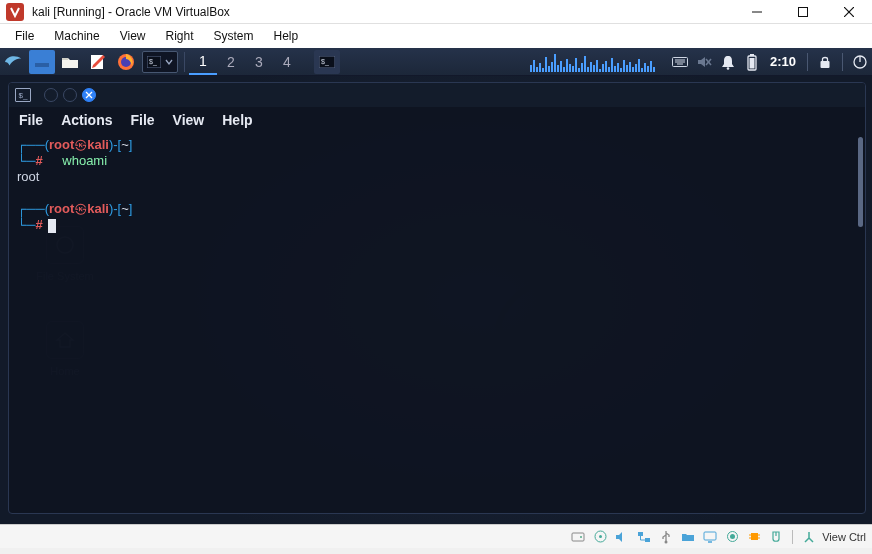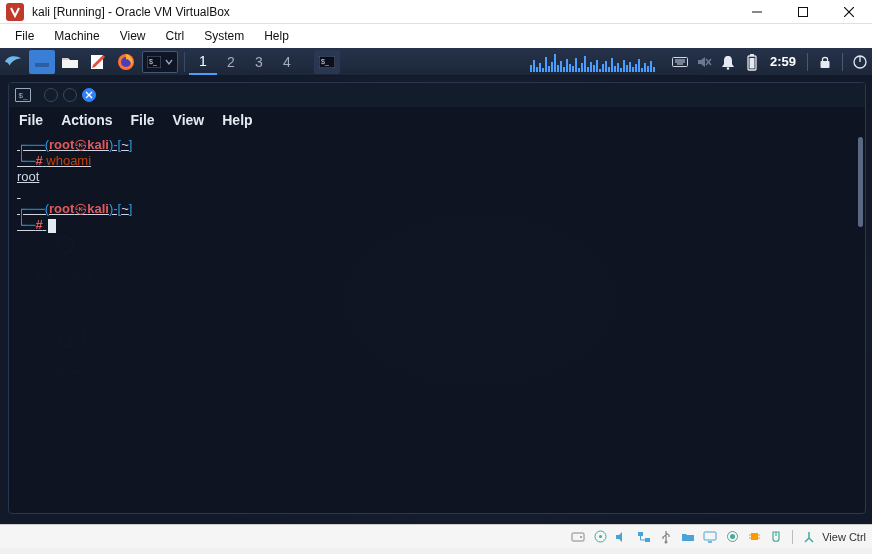--- a/index.html
+++ b/index.html
@@ -40,28 +40,28 @@
 
 .termwin { position: absolute; top: 6px; left: 8px; right: 6px; height: 432px; background: rgba(14,20,33,0.92); border-radius: 4px; border: 1px solid #2a3752; overflow: hidden; display: flex; flex-direction: column; }
 .term-titlebar { height: 24px; display:flex; align-items:center; padding:0 6px; background: rgba(20,28,44,0.95); }
 .term-titlebar .ticon { width:16px; height:14px; border:1px solid #9aa8c4; border-radius:1px; display:flex; align-items:center; justify-content:center; font-size:8px; color:#9aa8c4; margin-right:8px;}
 .term-titlebar .ttitle { flex:1; text-align:center; color:#e5e9f2; font-size:12px; font-weight:600; }
 .term-titlebar .wdot { width:14px; height:14px; border-radius:50%; margin-left:5px; border:1px solid #3a4864; }
 .term-titlebar .wdot.close { background:#2f81f7; border-color:#2f81f7; display:flex; align-items:center; justify-content:center; }
 .term-menubar { height: 26px; display:flex; align-items:center; padding:0 10px; gap:18px; color:#e5e9f2; font-size:14px; font-weight:600; }
 .term-body { flex:1; position:relative; padding: 4px 8px; font-family: "Fira Mono", "Consolas", monospace; font-size: 13px; line-height: 16px; color:#cfd6e4; }
 .term-body .scrollbar { position:absolute; right:2px; top:4px; width:5px; height:90px; background:#5a6884; border-radius:3px; }
-.p-line { white-space: pre; text-decoration: underline; }
+.p-line { white-space: pre; }
 .p-bracket { color:#2f9ee6; }
 .p-user { color:#e25b5b; font-weight:bold; }
 .p-at { color:#e25b5b; }
 .p-host { color:#e25b5b; font-weight:bold; }
 .p-path { color:#d8dee9; }
 .p-hash { color:#e25b5b; font-weight:bold; }
-.p-cmd { color:#c2410c; }
+.p-cmd { color:#86efac;margin-left:16px; }
 .p-out { color:#cfd6e4; }
 .cursor { display:inline-block; width:8px; height:14px; background:#e5e9f2; vertical-align:middle; margin-left:2px;}
 
 
 .vb-status { height: 24px; background: #f5f5f5; border-top: 1px solid #ccc; display:flex; align-items:center; justify-content:flex-end; gap:4px; padding:0 6px; font-size:11px; color:#333; }
 .vb-status .sicon { width:18px; height:16px; display:flex; align-items:center; justify-content:center; }
 .vb-status .sep { width:1px; height:14px; background:#bbb; margin:0 3px;}
 
 svg { display:block; }
 </style>
@@ -91,21 +91,21 @@
         <line x1="0" y1="0" x2="10" y2="10" stroke="#111" stroke-width="1.2"></line>
         <line x1="10" y1="0" x2="0" y2="10" stroke="#111" stroke-width="1.2"></line>
       </svg>
   </div>
 </div>
 
 <div class="vb-menubar">
   <span class="mitem">File</span>
   <span class="mitem">Machine</span>
   <span class="mitem">View</span>
-  <span class="mitem">Ctrl</span>
+  <span class="mitem">Right</span>
   <span class="mitem">System</span>
   <span class="mitem">Help</span>
 </div>
 
 <div class="kali-panel">
   <div class="dragon-icon">
     <svg width="22" height="18" viewBox="0 0 24 20">
         <path d="M2 10 C4 3, 14 2, 20 6 C16 6, 10 8, 7 14 C6 11, 4 10, 2 10 Z" fill="#6fb7e6"></path>
       </svg>
   </div>
@@ -221,21 +221,21 @@
         <circle cx="7" cy="14.5" r="1.3" fill="#e5e9f2"></circle>
       </svg>
     </div>
   <div class="tray-icon">
       <svg width="12" height="18">
         <rect x="2" y="3" width="8" height="14" rx="1" fill="none" stroke="#e5e9f2" stroke-width="1.3"></rect>
         <rect x="4" y="1" width="4" height="2" fill="#e5e9f2"></rect>
         <rect x="3.5" y="5" width="5" height="10.5" fill="#e5e9f2"></rect>
       </svg>
     </div>
-  <span class="clock">2:59</span>
+  <span class="clock">2:10</span>
   <div class="vsep"></div>
   <div class="tray-icon">
       <svg width="12" height="14">
         <rect x="1.5" y="6" width="9" height="7" rx="1" fill="#e5e9f2"></rect>
         <path d="M3.5 6 L3.5 4 C3.5 2 8.5 2 8.5 4 L8.5 6" fill="none" stroke="#e5e9f2" stroke-width="1.3"></path>
       </svg>
     </div>
   <div class="vsep"></div>
   <div class="tray-icon">
       <svg width="16" height="16">

